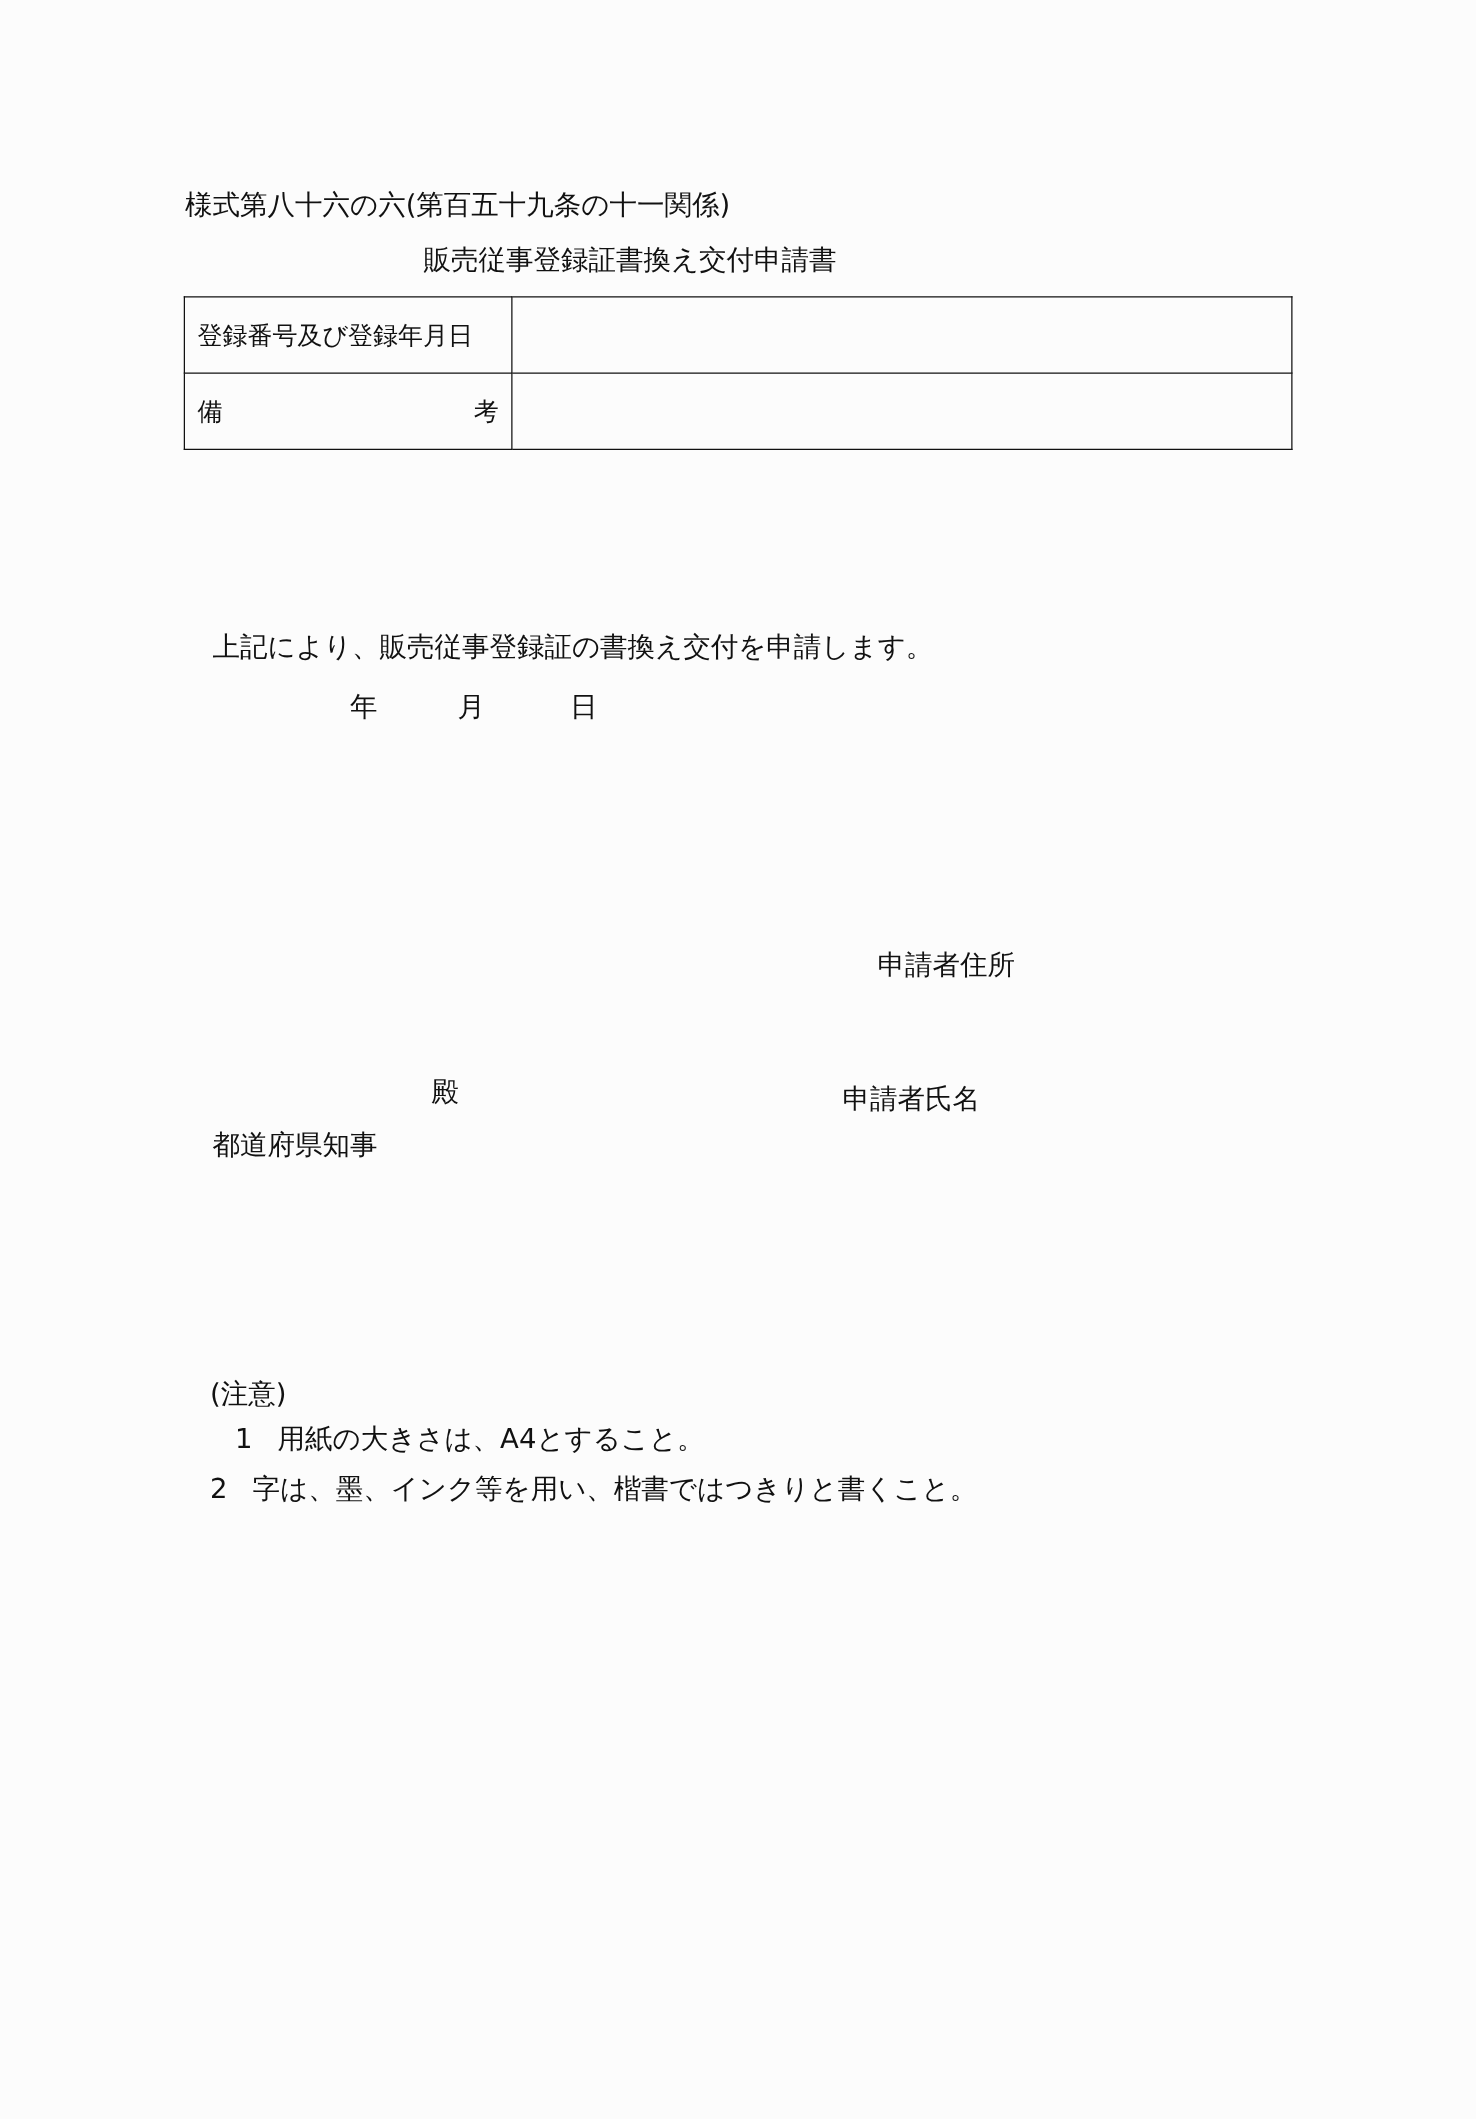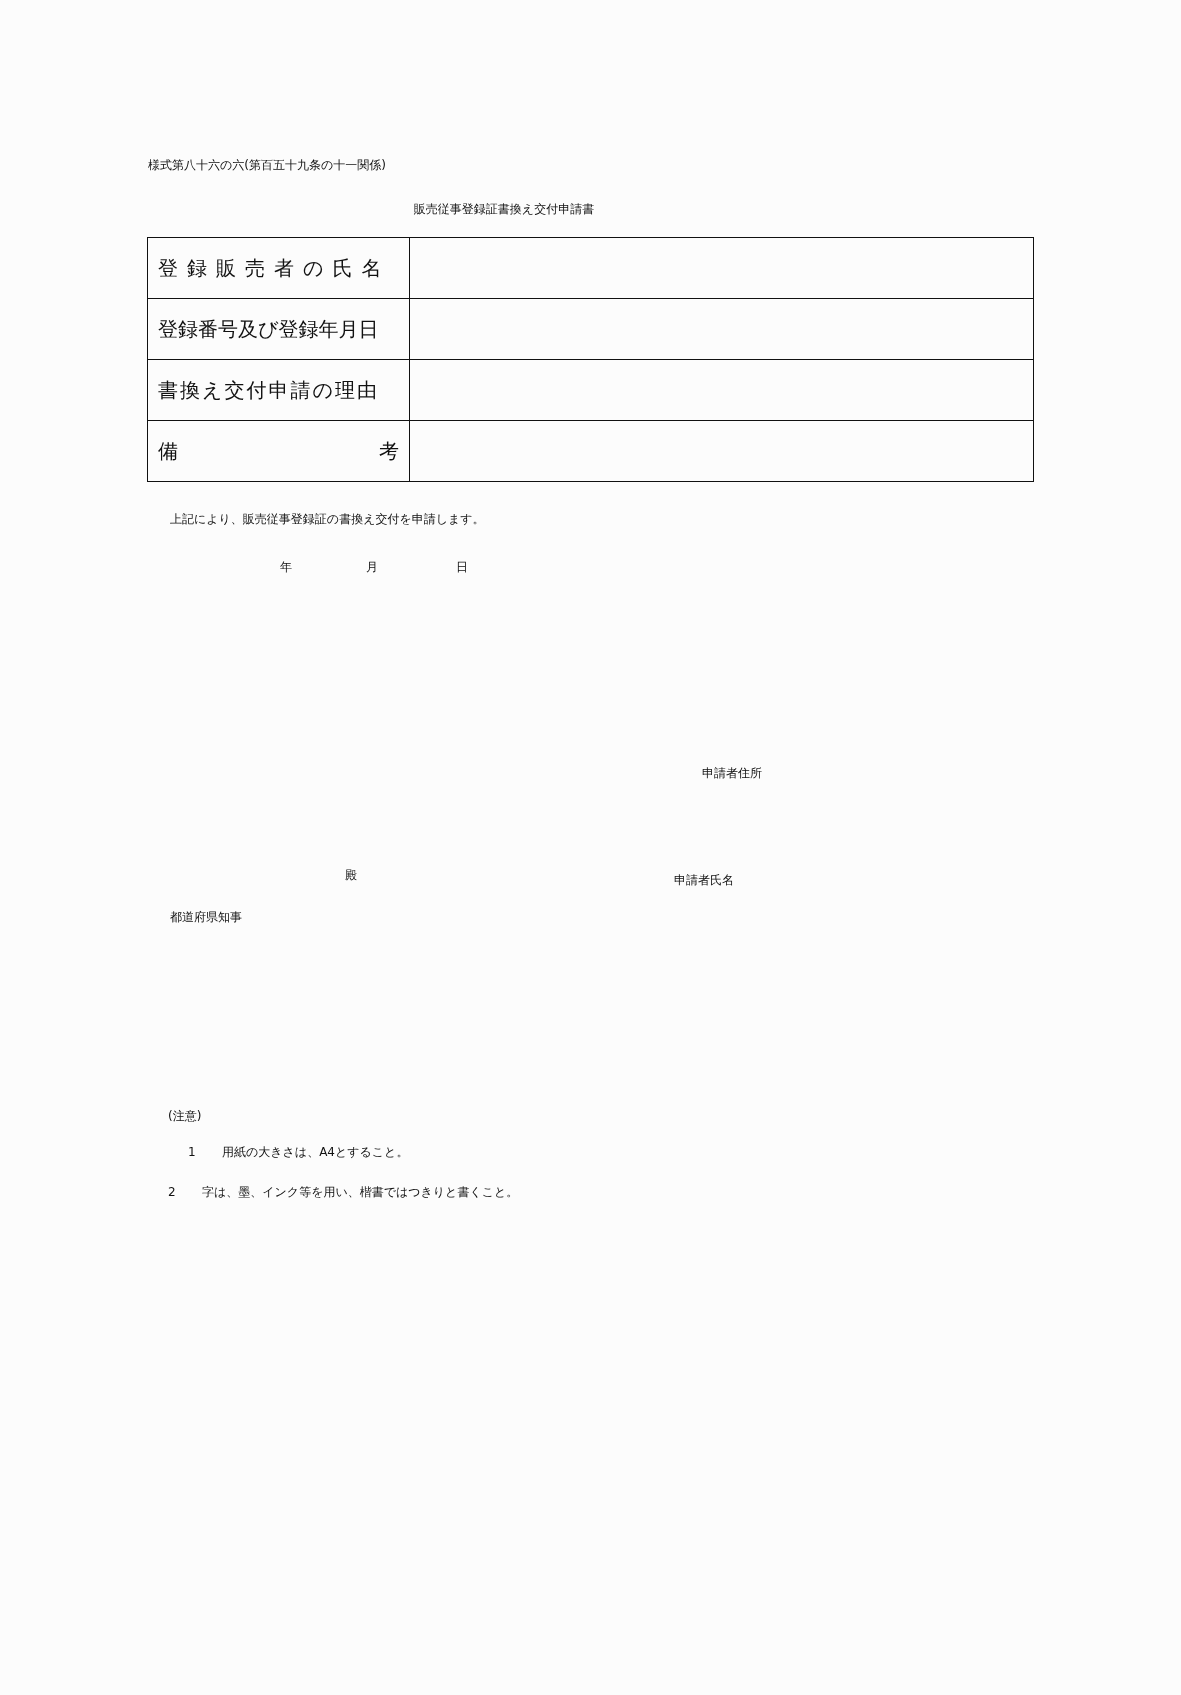--- a/index.html
+++ b/index.html
@@ -4,21 +4,21 @@
   <style>
     html, body { margin: 0; padding: 0; }
     body {
       width: 1181px; height: 1695px;
       background: #fcfcfc;
       position: relative;
       font-family: "DejaVu Sans", "Liberation Sans", sans-serif;
       color: #111;
       overflow: hidden;
     }
-    .abs { position: absolute; white-space: nowrap; font-size: 12px; line-height: 24px; }
+    .abs { position: absolute; white-space: nowrap; font-size: 22px; line-height: 24px; }
     #form-number { left: 148px; top: 153px; }
     #doc-title { left: 0; width: 996px; top: 197px; text-align: center; padding-left: 12px; box-sizing: border-box; }
     table.form-table {
       position: absolute; left: 147px; top: 237px;
       width: 887px; border-collapse: collapse;
     }
     table.form-table td {
       border: 1.6px solid #111; height: 60px; padding: 0; font-size: 20px;
     }
     td.label-cell { width: 262px; padding: 0 10px !important; box-sizing: border-box; }
@@ -39,37 +39,23 @@
     .note-num { display: inline-block; width: 34px; }
   </style>
 </head>
 <body>
 
 <div class="abs" id="form-number">様式第八十六の六(第百五十九条の十一関係)</div>
 <div class="abs" id="doc-title">販売従事登録証書換え交付申請書</div>
 
 <table class="form-table">
   <tbody>
-      <tr>
-    <td class="label-cell">
-      <div class="justify">
-        <span style="letter-spacing:9px;">登録販売者の氏名</span>
-      </div>
-    </td>
-    <td class="value-cell"></td>
-  </tr>
   <tr>
     <td class="label-cell">
       <span>登録番号及び登録年月日</span>
-    </td>
-    <td class="value-cell"></td>
-  </tr>
-  <tr>
-    <td class="label-cell">
-      <span style="letter-spacing:2px;">書換え交付申請の理由</span>
     </td>
     <td class="value-cell"></td>
   </tr>
   <tr>
     <td class="label-cell">
       <div class="justify">
         <span id="remarks-a">備</span>
         <span id="remarks-b">考</span>
       </div>
     </td>

